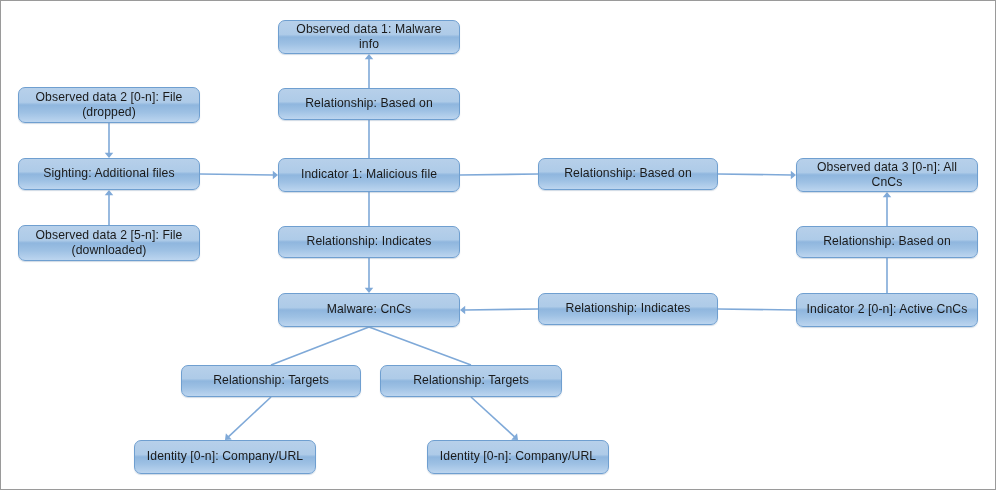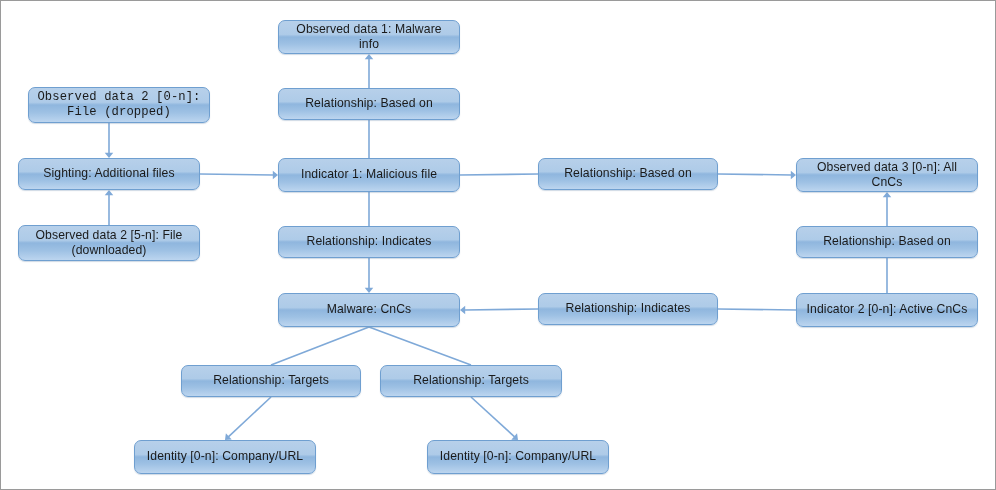--- a/index.html
+++ b/index.html
@@ -84,21 +84,21 @@
       <line x1="470" y1="396" x2="513.606095104656" y2="435.8949380744725" stroke="#7fa9d8" stroke-width="1.6"></line>
       <polygon points="517.00,439.00 516.04,432.34 510.29,438.64" fill="#7fa9d8"></polygon>
     </svg>
   <div id="node-layer">
       <div class="node" style="left: 277px; top: 19px; width: 182px; height: 34px;">
         <span>Observed  data 1: Malware  info</span>
       </div>
       <div class="node" style="left: 277px; top: 87px; width: 182px; height: 32px;">
         <span>Relationship: Based on</span>
       </div>
-      <div class="node" style="left: 27px; top: 86px; width: 182px; height: 36px; font-family: Liberation Mono, monospace;">
+      <div class="node" style="left: 17px; top: 86px; width: 182px; height: 36px;">
         <span>Observed  data 2 [0-n]: File (dropped)</span>
       </div>
       <div class="node" style="left: 17px; top: 157px; width: 182px; height: 32px;">
         <span>Sighting: Additional files</span>
       </div>
       <div class="node" style="left: 17px; top: 224px; width: 182px; height: 36px;">
         <span>Observed  data 2 [5-n]: File (downloaded)</span>
       </div>
       <div class="node" style="left: 277px; top: 157px; width: 182px; height: 34px;">
         <span>Indicator  1: Malicious file</span>

